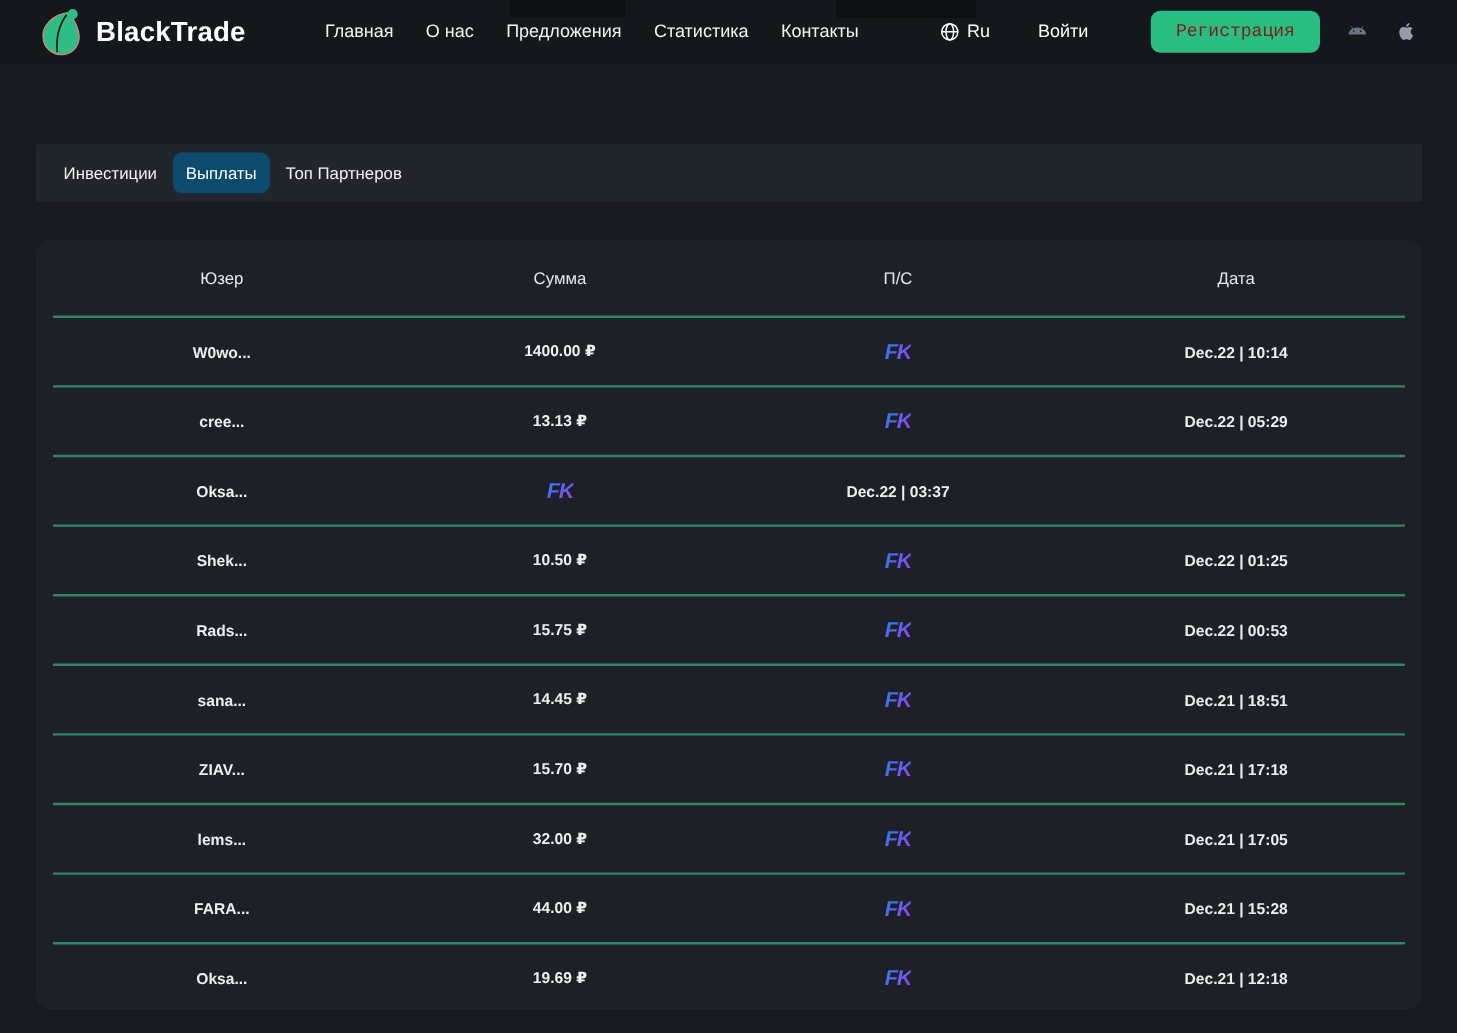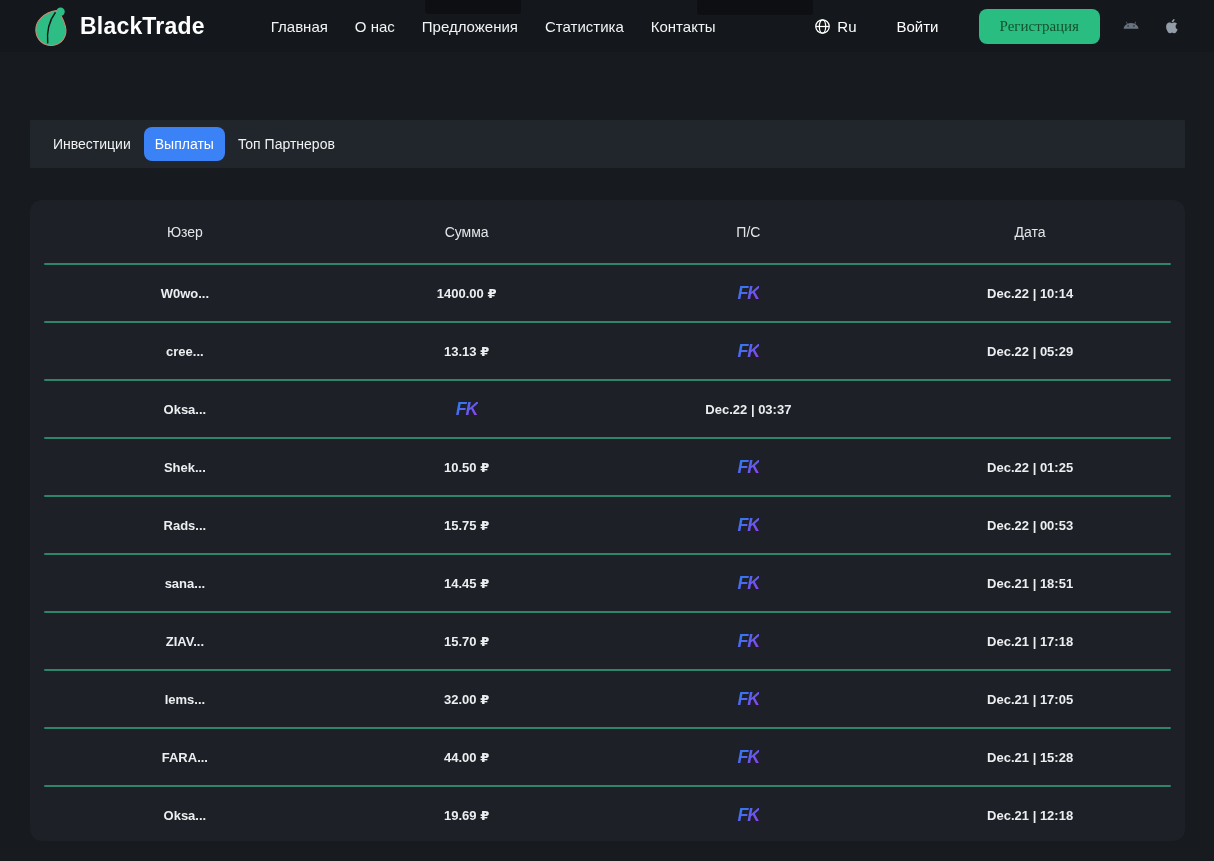--- a/index.html
+++ b/index.html
@@ -29,26 +29,26 @@
   .main-nav a {
     color: #f1f3f4; text-decoration: none; font-size: 15px; cursor: pointer; white-space: nowrap;
   }
 
   .header-right { margin-left: auto; display: flex; align-items: center; }
   .lang-switch { display: flex; align-items: center; gap: 6px; cursor: pointer; }
   .lang-switch svg { width: 17px; height: 17px; }
   .lang-label { font-size: 15px; color: #ffffff; }
   .login-link { margin-left: 40px; font-size: 15px; color: #ffffff; cursor: pointer; }
   .register-btn {
-    margin-left: 40px;
+    margin-left: 52px;
     background: #2abd81;
-    color: #14532d;
+    color: #7f1d1d;
     border: none;
     font-size: 15px;
-    font-family: Liberation Serif, serif;
+    font-family: Liberation Mono, monospace;
     padding: 9px 21px;
     border-radius: 8px;
     cursor: pointer;
   }
   .store-icon { margin-left: 21px; display: flex; align-items: center; cursor: pointer; }
   .store-icon svg { width: 20px; height: 20px; }
 
   
   .artifact-box { position: absolute; top: 0; background: rgba(0,0,0,0.32); z-index: 3; }
   .artifact-box.a1 { left: 425px; width: 96px; height: 14px; border-radius: 0 0 3px 3px; }
@@ -66,21 +66,21 @@
     gap: 2px;
   }
   .tab-item {
     font-size: 14px;
     color: #f0f2f3;
     padding: 9px 11px;
     border-radius: 8px;
     cursor: pointer;
     white-space: nowrap;
   }
-  .tab-item.active { background: #3b82f6; color: #ffffff; }
+  .tab-item.active { background: #0c4a6e; color: #ffffff; }
 
   
   .table-card {
     margin: 32px 29px 0 30px;
     height: 641px;
     background: #1d2127;
     border-radius: 12px;
     padding: 0 14px;
   }
   .t-row {

